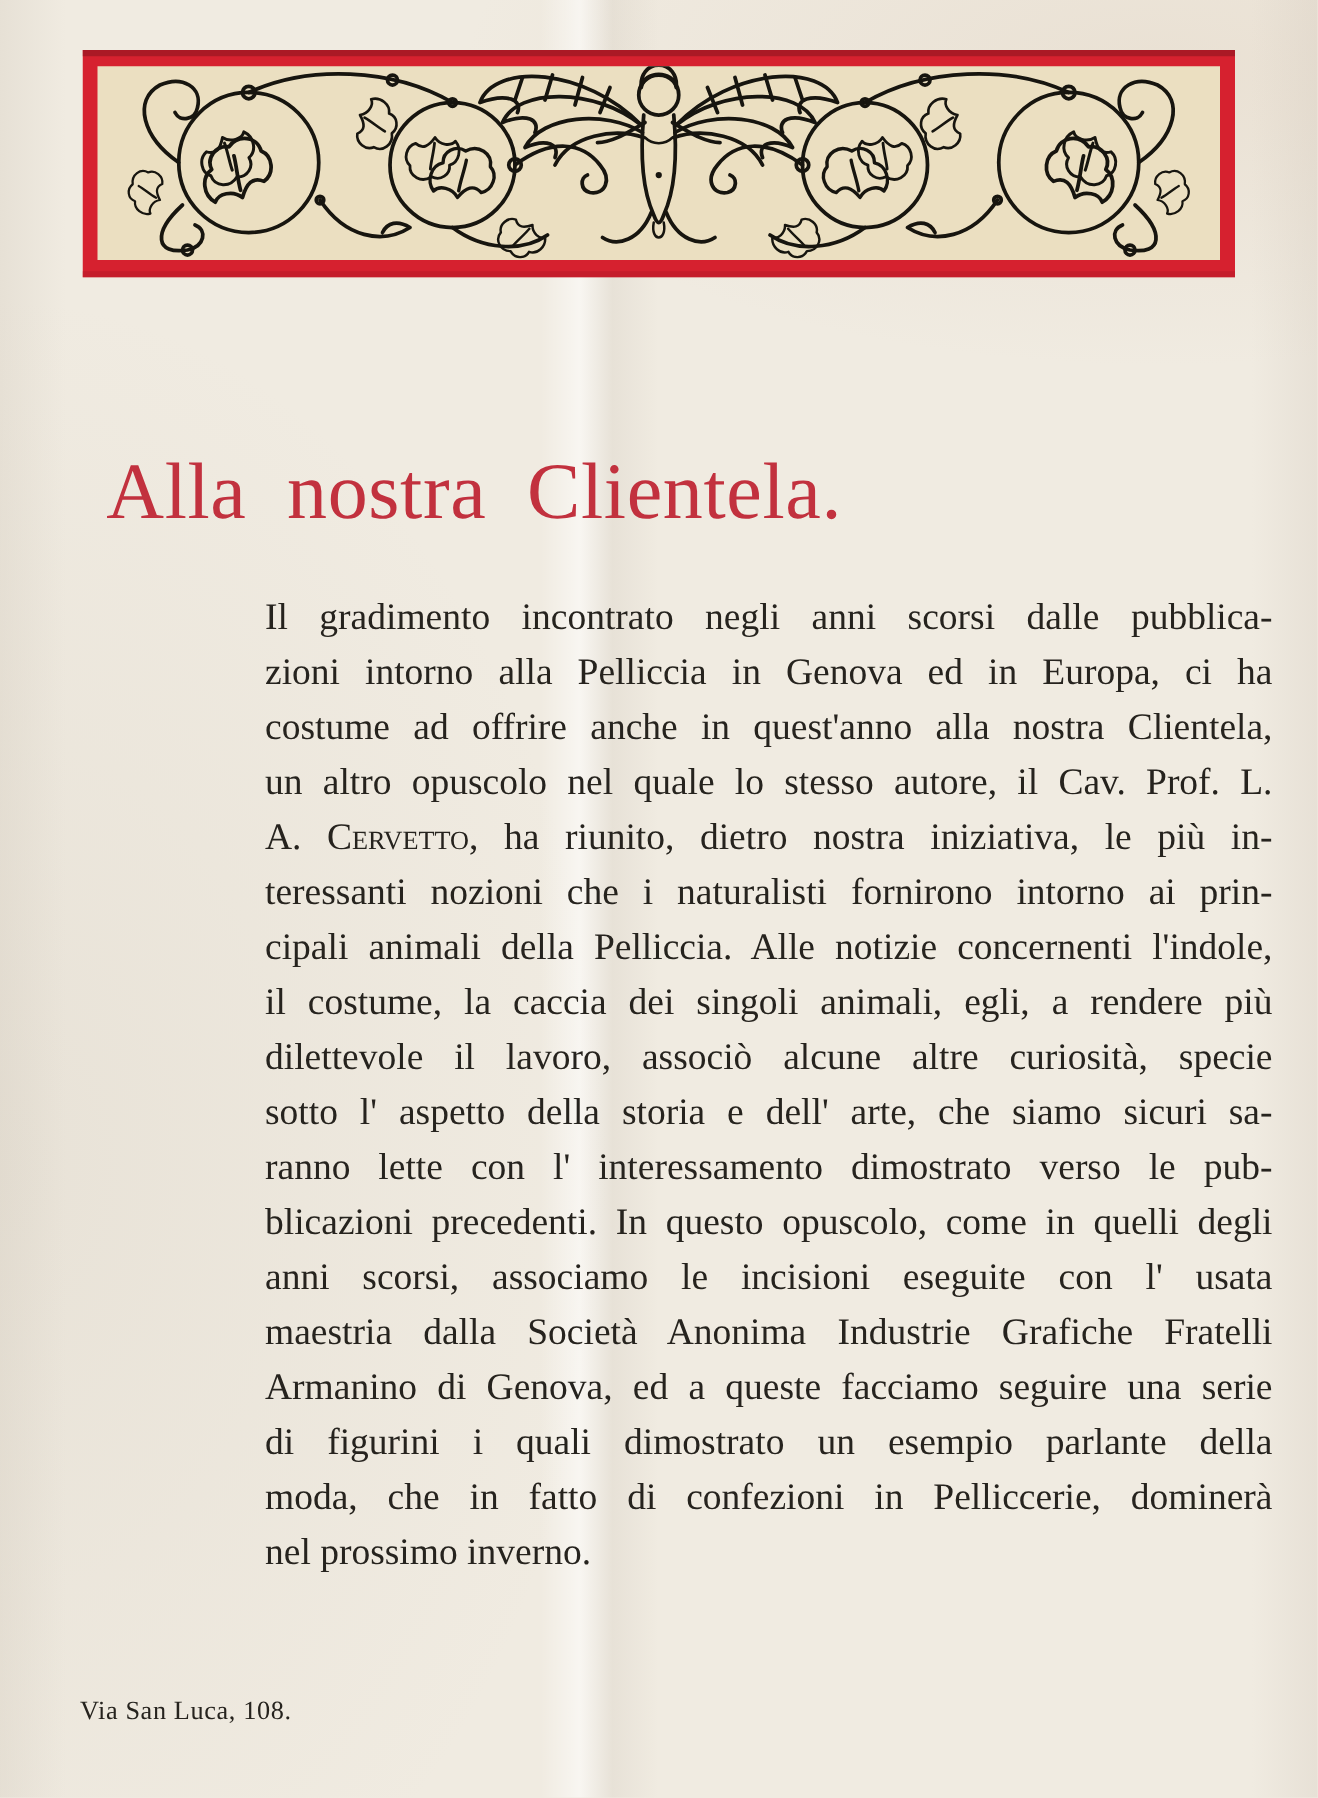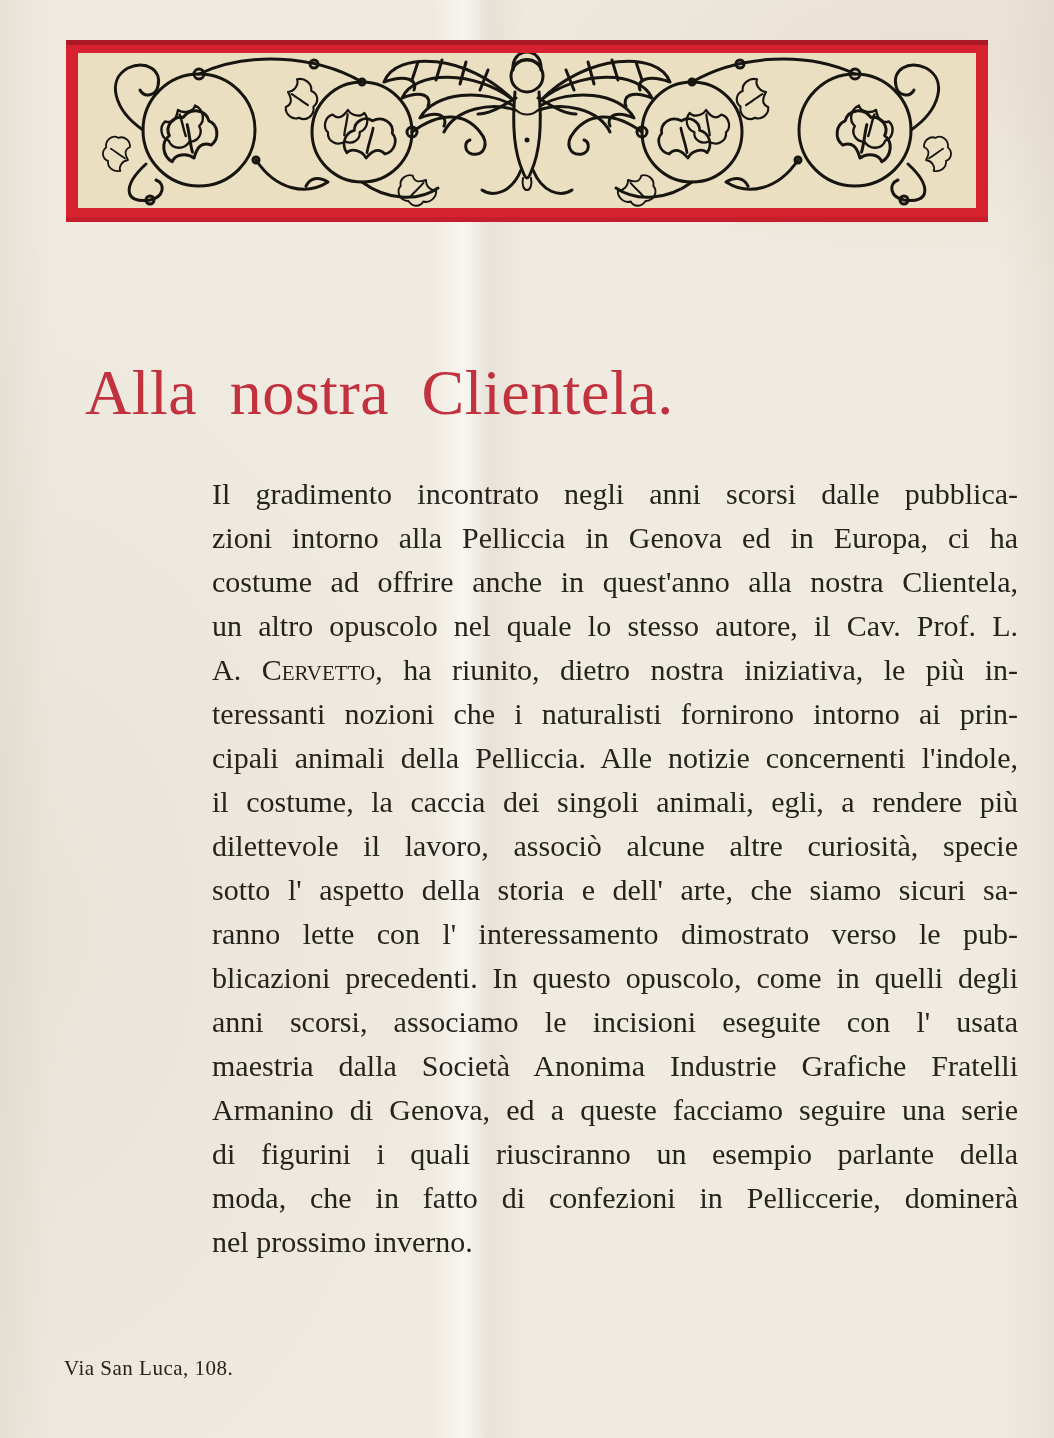--- a/index.html
+++ b/index.html
@@ -144,21 +144,21 @@
       <div class="line"><span>teressanti nozioni che i naturalisti fornirono intorno ai prin-</span></div>
       <div class="line"><span>cipali animali della Pelliccia. Alle notizie concernenti l'indole,</span></div>
       <div class="line"><span>il costume, la caccia dei singoli animali, egli, a rendere più</span></div>
       <div class="line"><span>dilettevole il lavoro, associò alcune altre curiosità, specie</span></div>
       <div class="line"><span>sotto l' aspetto della storia e dell' arte, che siamo sicuri sa-</span></div>
       <div class="line"><span>ranno lette con l' interessamento dimostrato verso le pub-</span></div>
       <div class="line"><span>blicazioni precedenti. In questo opuscolo, come in quelli degli</span></div>
       <div class="line"><span>anni scorsi, associamo le incisioni eseguite con l' usata</span></div>
       <div class="line"><span>maestria dalla Società Anonima Industrie Grafiche Fratelli</span></div>
       <div class="line"><span>Armanino di Genova, ed a queste facciamo seguire una serie</span></div>
-      <div class="line"><span>di figurini i quali riusciranno un esempio parlante della</span></div>
+      <div class="line"><span>di figurini i quali dimostrato un esempio parlante della</span></div>
       <div class="line"><span>moda, che in fatto di confezioni in Pelliccerie, dominerà</span></div>
       <div class="line"><span>nel prossimo inverno.</span></div>
     </div>
 
 
 
   <div class="address-line">Via San Luca, 108.</div>
 
 </div>
 

